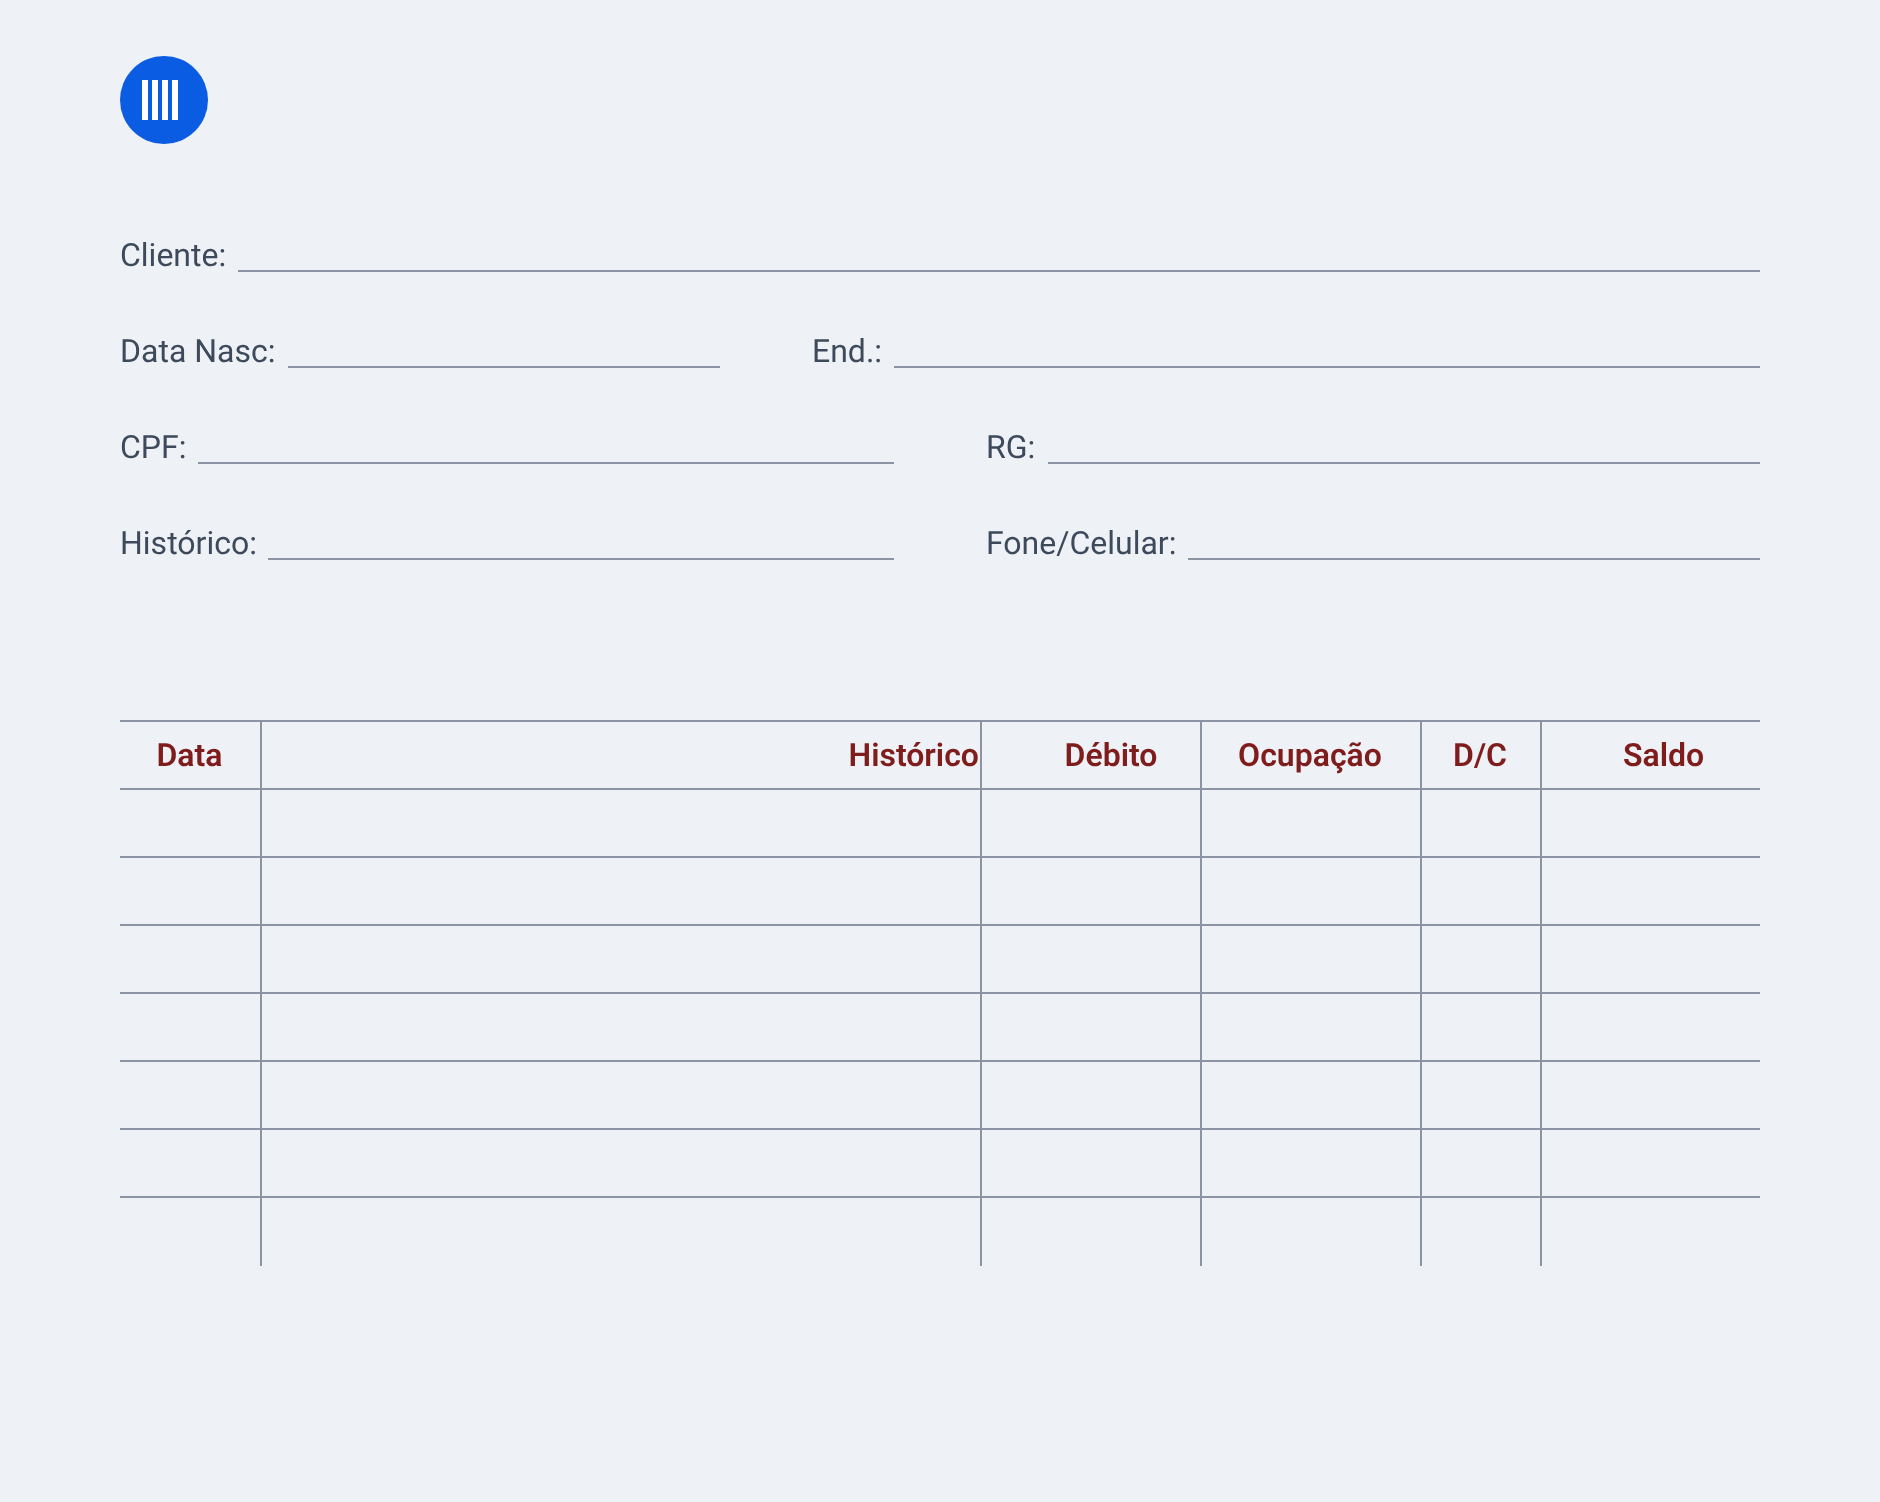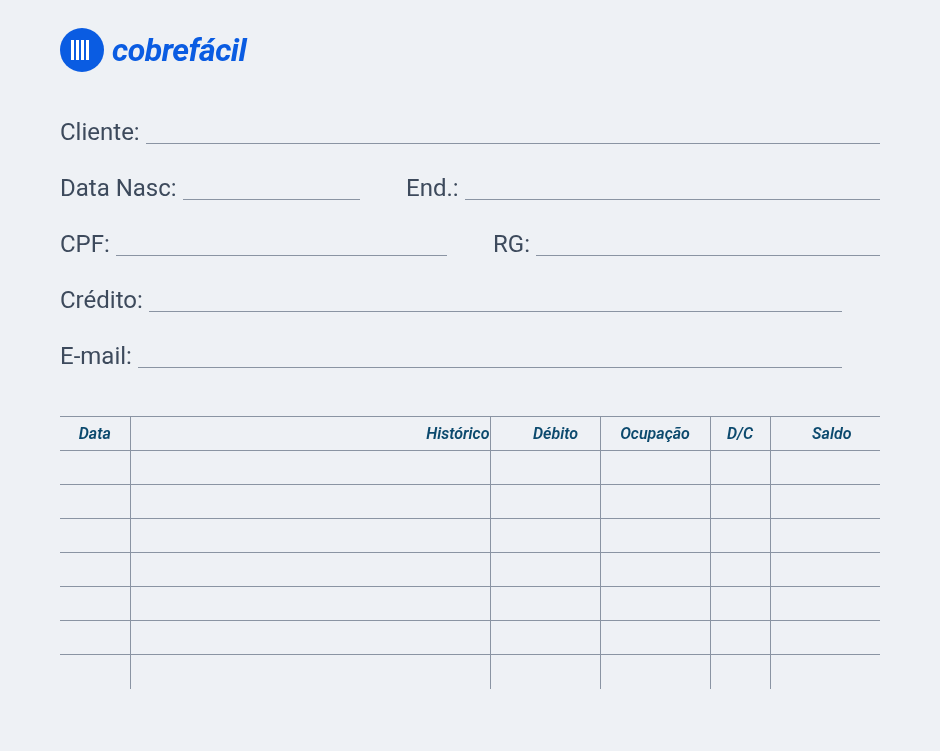--- a/index.html
+++ b/index.html
@@ -45,21 +45,21 @@
     }
     .field {
       display: flex;
       align-items: flex-end;
       gap: 6px;
     }
     .field.grow {
       flex: 1;
     }
     .field-label {
-      font-size: 24px;
+      font-size: 16px;
       color: #3d4a5c;
       white-space: nowrap;
       line-height: 1;
     }
     .field-line {
       flex: 1;
       border-bottom: 1px solid #8a94a3;
       height: 1px;
     }
     .spacer {
@@ -69,23 +69,22 @@
       width: 100%;
       border-collapse: collapse;
       background: transparent;
     }
     th, td {
       border: 1px solid #8a94a3;
       padding: 0;
       height: 34px;
       font-size: 16px;
       font-weight: 600;
-      color: #0c4a6e;
+      color: #7f1d1d;
       text-align: center;
-      font-style: italic;
     }
     th:first-child, td:first-child {
       border-left: none;
     }
     th:last-child, td:last-child {
       border-right: none;
     }
     thead th {
       border-top-width: 1px;
     }
@@ -105,21 +104,20 @@
 <body>
 
 <div class="logo-block">
   <svg class="logo-icon" viewBox="0 0 44 44">
     <circle cx="22" cy="22" r="22" fill="#0a5ce2"></circle>
     <rect x="11" y="12" width="3" height="20" fill="#fff"></rect>
     <rect x="16" y="12" width="3" height="20" fill="#fff"></rect>
     <rect x="21" y="12" width="3" height="20" fill="#fff"></rect>
     <rect x="26" y="12" width="3" height="20" fill="#fff"></rect>
   </svg>
-  <span class="logo-text">cobrefácil</span>
 </div>
 
 <div class="form-fields">
 
   <div class="form-row">
     <div class="field grow">
       <span class="field-label">Cliente:</span>
       <span class="field-line"></span>
     </div>
   </div>
@@ -143,31 +141,31 @@
     </div>
     <div class="spacer"></div>
     <div class="field grow">
       <span class="field-label">RG:</span>
       <span class="field-line"></span>
     </div>
   </div>
 
   <div class="form-row">
     <div class="field grow">
-      <span class="field-label">Crédito:</span>
-      <span class="field-line"></span>
-    </div>
-    <div class="spacer"></div>
-  </div>
-
-  <div class="form-row">
-    <div class="field grow">
-      <span class="field-label">E-mail:</span>
-      <span class="field-line"></span>
-    </div>
+      <span class="field-label">Histórico:</span>
+      <span class="field-line"></span>
+    </div>
+    <div class="spacer"></div>
+    <div class="field grow">
+      <span class="field-label">Fone/Celular:</span>
+      <span class="field-line"></span>
+    </div>
+  </div>
+
+  <div class="form-row">
     <div class="spacer"></div>
   </div>
 
 </div>
 
 <table>
   <thead>
     <tr>
       <th class="col-data">Data</th>
       <th class="col-hist">Histórico</th>

